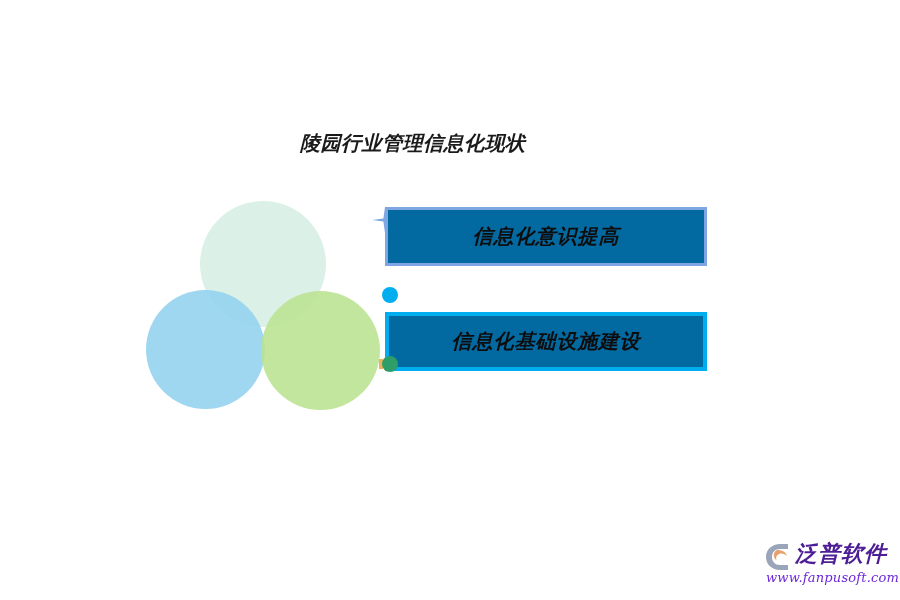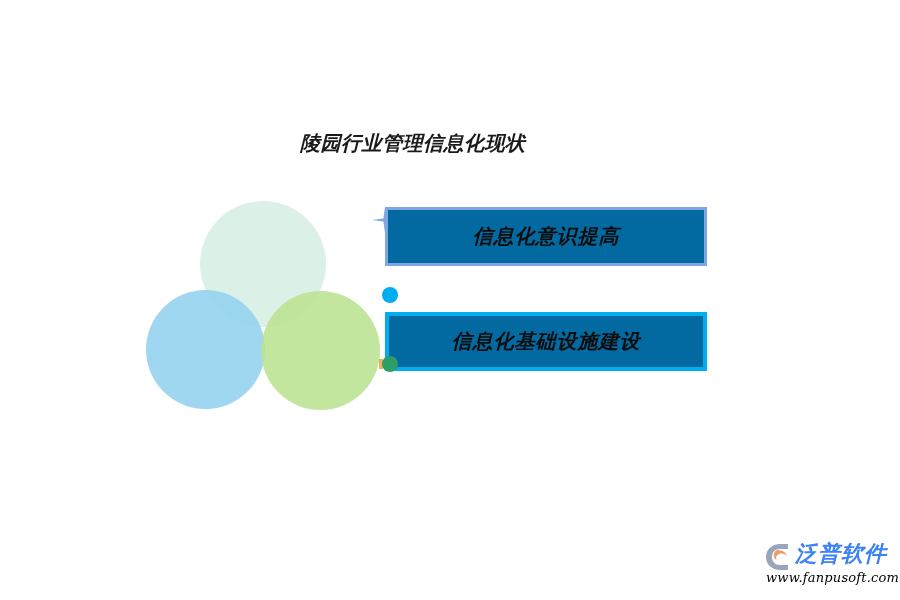--- a/index.html
+++ b/index.html
@@ -159,31 +159,31 @@
     top: 4px;
     width: 30px;
     height: 30px;
   }
   #watermark-name {
     position: absolute;
     left: 33px;
     top: 2px;
     font-size: 22px;
     font-weight: bold;
-    color: #3b82f6;
+    color: #4c1d95;
     letter-spacing: 1px;
     white-space: nowrap;
     line-height: 28px;
   }
   #watermark-url {
     position: absolute;
     left: 4px;
     top: 32px;
     font-size: 13px;
-    color: #000000;
+    color: #6d28d9;
     font-family: "DejaVu Serif", "Liberation Serif", serif;
     letter-spacing: 0.2px;
     white-space: nowrap;
   }
 </style>
 </head>
 <body>
 
 <div id="slide">
 

